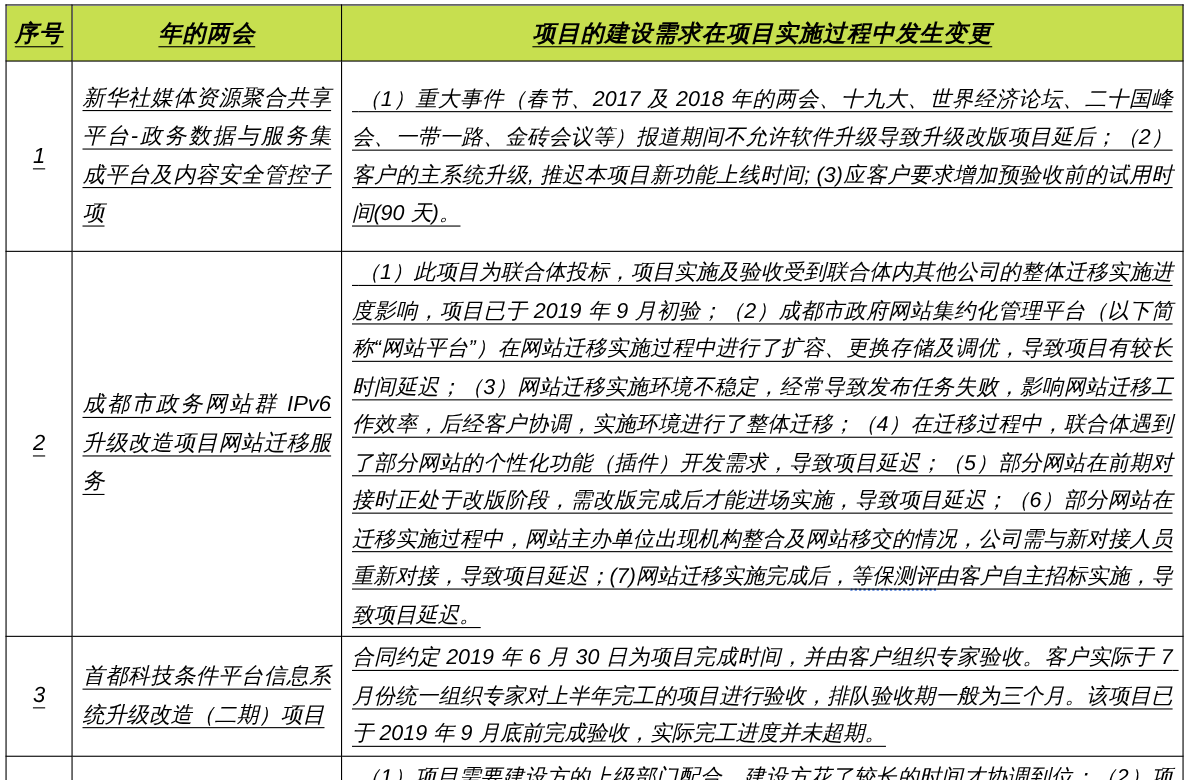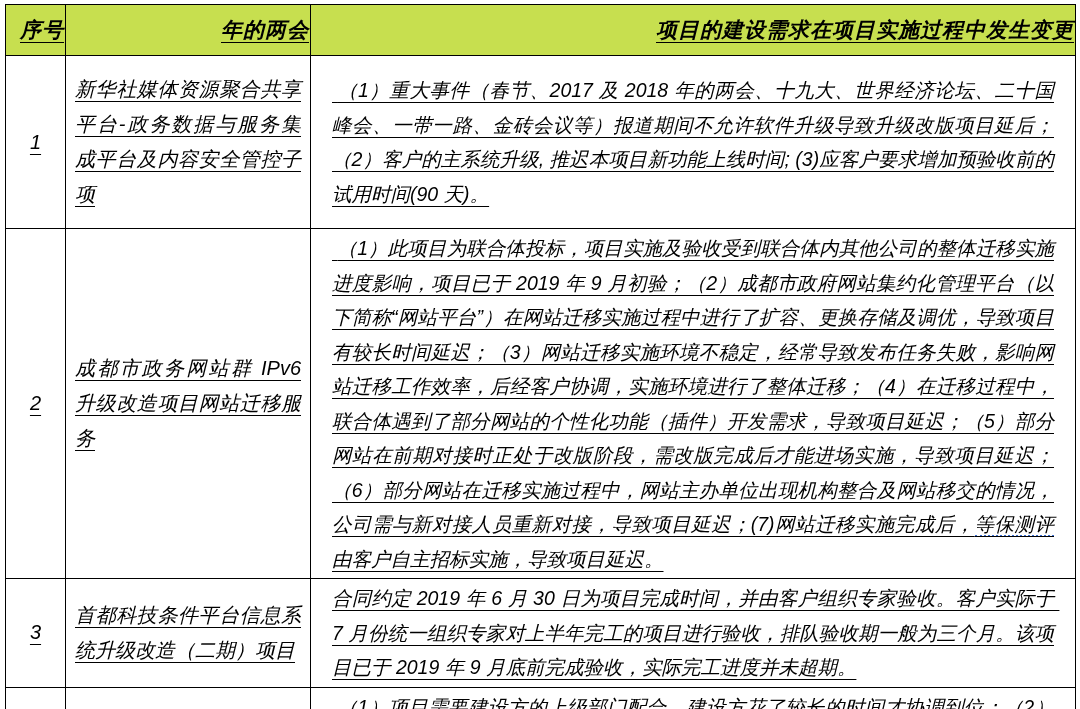--- a/index.html
+++ b/index.html
@@ -29,21 +29,21 @@
   }
   col.col-no     { width: 60px; }
   col.col-name   { width: 245px; }
   col.col-reason { width: 765px; }
 
   thead th {
     background: var(--header-bg, #c7df4f);
     font-weight: bold;
     font-size: 21px;
     height: 51px;
-    text-align: right;
+    text-align: center;
     letter-spacing: 1px;
   }
   tbody tr:nth-child(1) { height: 105px; }
   tbody tr:nth-child(2) { height: 327px; }
   tbody tr:nth-child(3) { height: 108px; }
   tbody tr:nth-child(4) { height: 110px; }
 
   td.no-cell {
     text-align: center;
     font-size: 20px;
@@ -52,21 +52,21 @@
     font-size: 20px;
     line-height: 35px;
     text-align: justify;
     padding: 16px 9px;
     font-style: italic;
   }
   td.reason-cell {
     font-size: 19.5px;
     line-height: 34.5px;
     text-align: justify;
-    padding: 2px 21px;
+    padding: 2px 9px;
     white-space: pre-wrap;
   }
   .u {
     text-decoration: underline;
     text-decoration-thickness: 1.3px;
     text-underline-offset: 5px;
   }
   .squiggle {
     border-bottom: 2px dotted var(--squiggle, #3b6fd4);
   }

